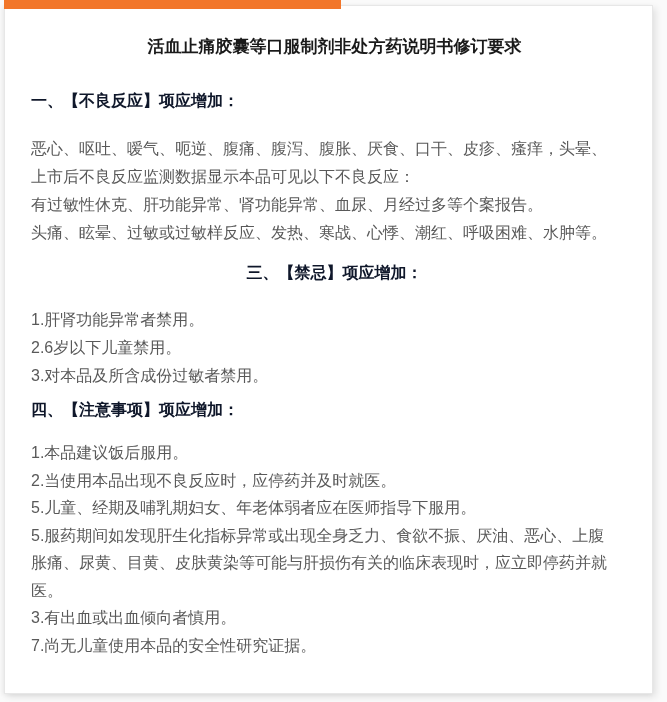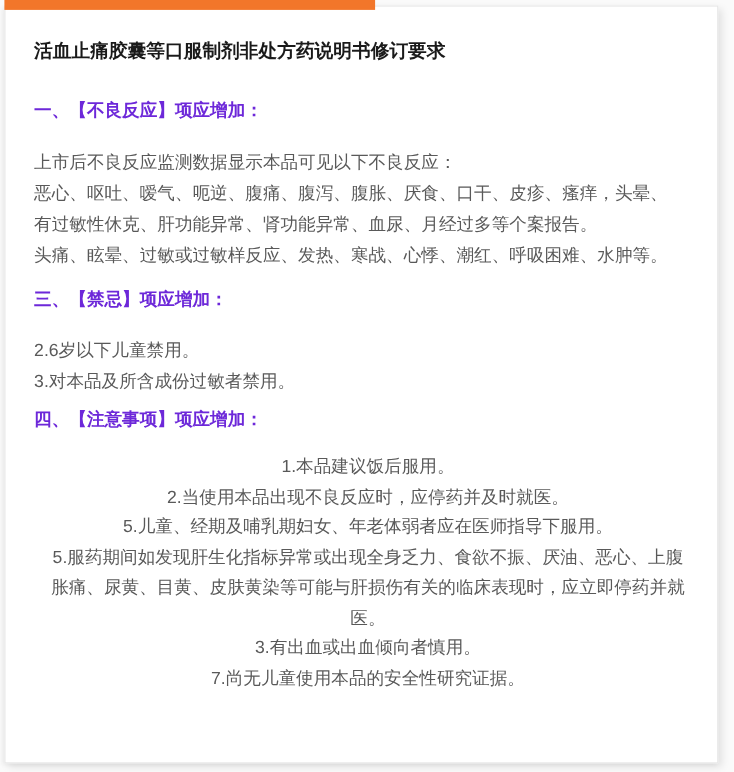--- a/index.html
+++ b/index.html
@@ -32,63 +32,65 @@
     box-shadow: 3px 3px 7px rgba(0,0,0,0.10), -2px 1px 4px rgba(0,0,0,0.05);
     padding: 0 14px 0 26px;
     overflow: hidden;
   }
   .title {
     margin: 30px 0 0 0;
     font-size: 17px;
     line-height: 22px;
     font-weight: bold;
     color: #1a1a1a;
+    text-align: center;
   }
   .sec-heading {
     font-size: 16px;
     line-height: 22px;
     font-weight: bold;
-    color: #6d28d9;
+    color: #0f172a;
     white-space: nowrap;
   }
   .sec1-heading { margin-top: 32px; }
-  .sec2-heading { margin-top: 15px; }
+  .sec2-heading { margin-top: 15px; text-align: center; }
   .sec3-heading { margin-top: 9px; }
   .lines {
     font-size: 16px;
     line-height: 28px;
     color: #595959;
   }
   .sec1-lines { margin-top: 23px; }
   .sec2-lines { margin-top: 22px; }
-  .sec3-lines { margin-top: 18px; line-height: 27.5px; text-align: center; }
+  .sec3-lines { margin-top: 18px; line-height: 27.5px; }
   .line { white-space: nowrap; }
 </style>
 </head>
 <body>
 
 <div class="progress-bar"></div>
 
 <div class="card">
 
   <h1 class="title">活血止痛胶囊等口服制剂非处方药说明书修订要求</h1>
 
   <div>
     <div class="sec-heading sec1-heading">一、【不良反应】项应增加：</div>
     <div class="lines sec1-lines">
+      <div class="line">恶心、呕吐、嗳气、呃逆、腹痛、腹泻、腹胀、厌食、口干、皮疹、瘙痒，头晕、</div>
       <div class="line">上市后不良反应监测数据显示本品可见以下不良反应：</div>
-      <div class="line">恶心、呕吐、嗳气、呃逆、腹痛、腹泻、腹胀、厌食、口干、皮疹、瘙痒，头晕、</div>
       <div class="line">有过敏性休克、肝功能异常、肾功能异常、血尿、月经过多等个案报告。</div>
       <div class="line">头痛、眩晕、过敏或过敏样反应、发热、寒战、心悸、潮红、呼吸困难、水肿等。</div>
     </div>
   </div>
 
   <div>
     <div class="sec-heading sec2-heading">三、【禁忌】项应增加：</div>
     <div class="lines sec2-lines">
+      <div class="line">1.肝肾功能异常者禁用。</div>
       <div class="line">2.6岁以下儿童禁用。</div>
       <div class="line">3.对本品及所含成份过敏者禁用。</div>
     </div>
   </div>
 
   <div>
     <div class="sec-heading sec3-heading">四、【注意事项】项应增加：</div>
     <div class="lines sec3-lines">
       <div class="line">1.本品建议饭后服用。</div>
       <div class="line">2.当使用本品出现不良反应时，应停药并及时就医。</div>

